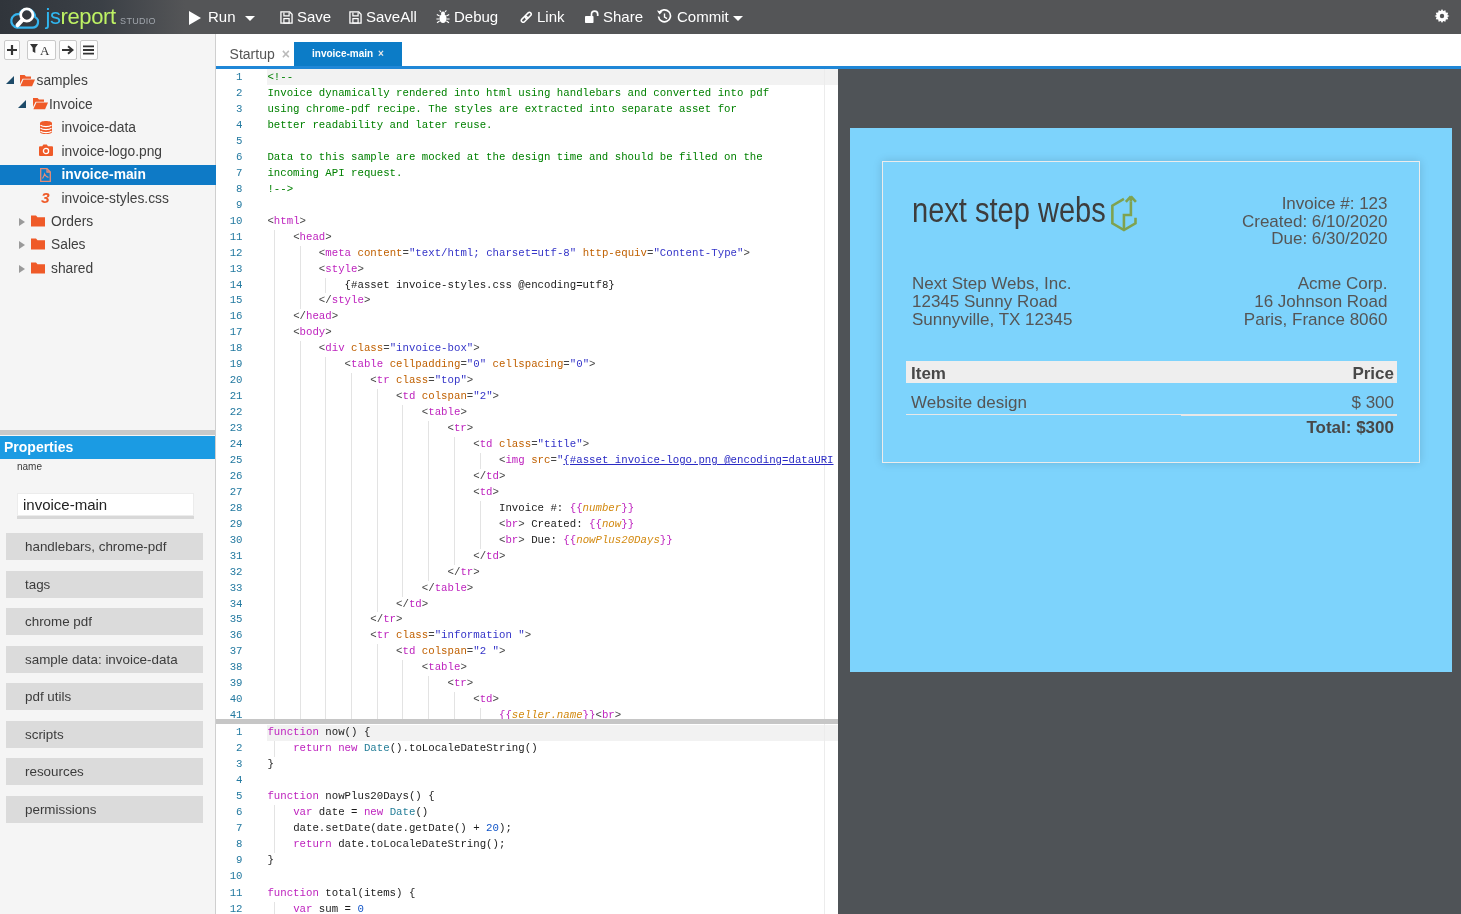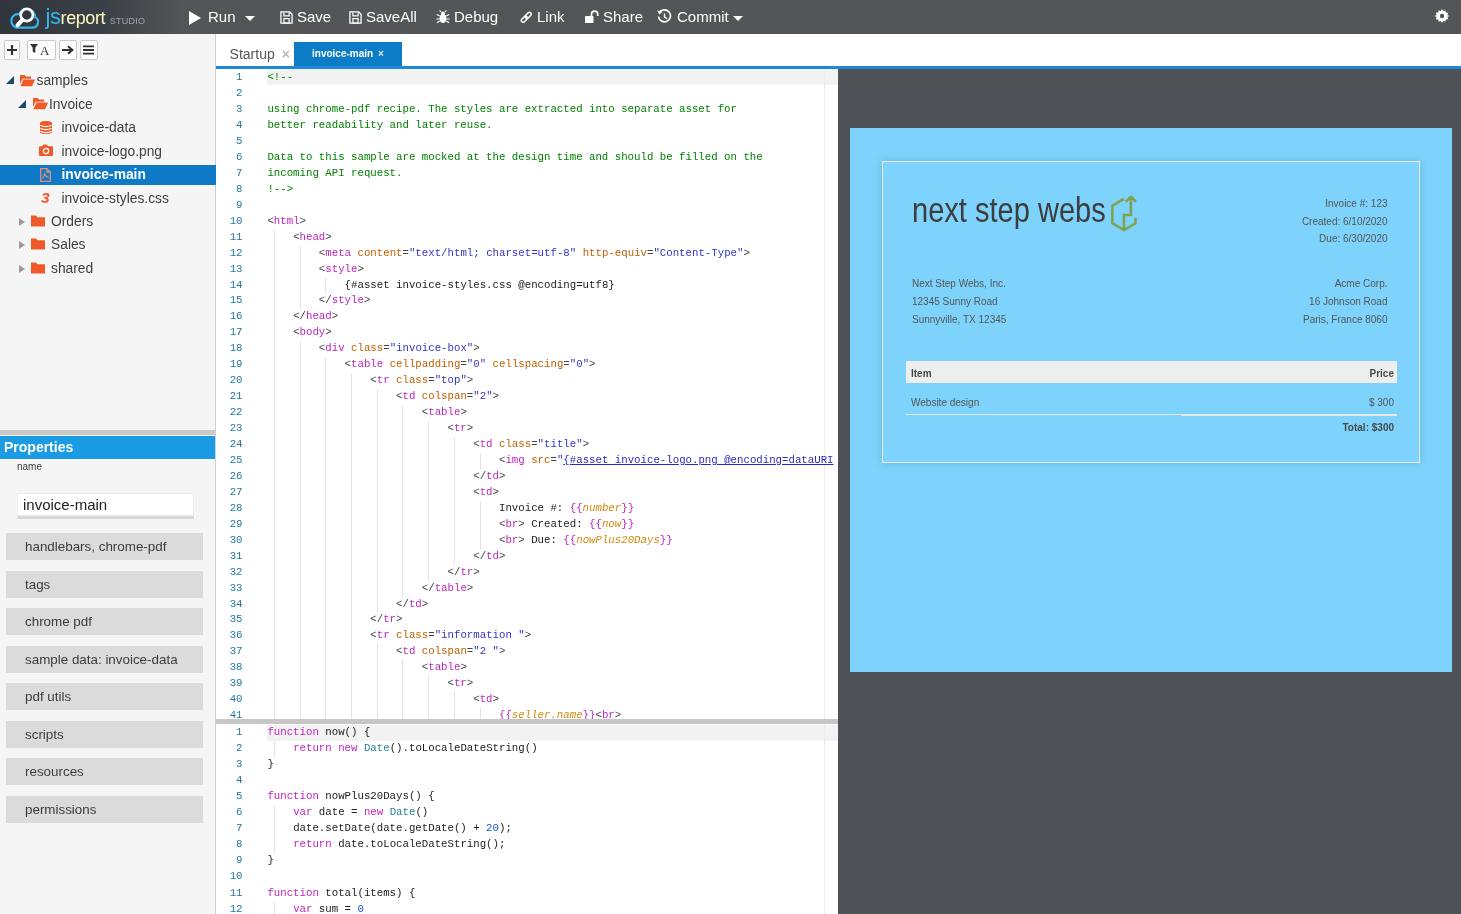--- a/index.html
+++ b/index.html
@@ -41,34 +41,34 @@
 .curline { position:absolute; left:51.4px; width:570.6px; height:15.925px; background:#f2f2f2; }
 .cm { color:#008000; } .mt { color:#be23be; } .tg { color:#be23be; }
 .at { color:#c06000; } .av { color:#3434c8; } .lk { color:#2a2ac4; text-decoration:underline; }
 .hb { color:#be23be; } .hv { color:#d2880e; font-style:italic; }
 .kw { color:#be23be; } .ty { color:#267f99; } .nu { color:#1155c8; } .pl { color:#1b1b1b; } .br { color:#444; }
 .ovl { position:absolute; top:0; width:1px; height:100%; background:#ececec; }
 
 #preview { position:absolute; left:838px; top:69.2px; width:623px; height:844.8px; background:#4f5357; }
 #paper { position:absolute; left:11.5px; top:59.3px; width:602px; height:544px; background:#7dd3fc; }
 #invbox { position:absolute; left:32.5px; top:32.5px; width:537.5px; height:302px; border:1px solid #ececec; box-shadow:0 0 9px rgba(0,0,0,0.14); }
-.inv { position:absolute; font-size:10px; color:#555; line-height:17.6px; }
+.inv { position:absolute; font-size:17px; color:#555; line-height:17.6px; }
 </style>
 </head>
 <body>
 
 <div id="topbar">
  <div id="logostrip"></div>
  <div id="brand">
   <svg width="32" height="26" viewBox="0 0 32 26" style="vertical-align:-7px">
     <path d="M8 22.6 H23.5 A5.6 5.6 0 0 0 26.2 12.1 A8.3 8.3 0 0 0 10.2 9.2 A5.9 5.9 0 0 0 8 22.6 z" fill="none" stroke="#35b4ee" stroke-width="2.2" stroke-linejoin="round"></path>
     <circle cx="17.8" cy="10" r="6.1" fill="none" stroke="#fff" stroke-width="2.7"></circle>
     <path d="M13.4 14.8 L8.6 20.2" stroke="#fff" stroke-width="4.2" stroke-linecap="round"></path>
   </svg>
-  <span style="font-size:22px;color:#30b5ee;letter-spacing:-0.4px">js</span><span style="font-size:18px;color:#fef9c3;letter-spacing:-0.4px">report</span>
+  <span style="font-size:22px;color:#30b5ee;letter-spacing:-0.4px">js</span><span style="font-size:22px;color:#bef264;letter-spacing:-0.4px">report</span>
   <span style="font-size:9px;color:#a0a5ac;letter-spacing:0.3px">STUDIO</span>
  </div>
  <div class="tbtn" style="left:189px"><span style="display:inline-block;width:0;height:0;border-top:7px solid transparent;border-bottom:7px solid transparent;border-left:12px solid #fff;vertical-align:-3px"></span><span style="margin-left:7px">Run</span><span style="display:inline-block;margin-left:9px;width:0;height:0;border-left:5px solid transparent;border-right:5px solid transparent;border-top:5px solid #fff;vertical-align:1px"></span></div>
  <div class="tbtn" style="left:280px"><svg width="13" height="13" viewBox="0 0 14 14">
         <path d="M1 1 h9.5 L13 3.5 V13 H1 z" fill="none" stroke="#fff" stroke-width="1.4"></path>
         <path d="M4.2 1.5 V5.2 H9.8 V1.5" fill="none" stroke="#fff" stroke-width="1.3"></path>
         <rect x="4.2" y="8.2" width="5.6" height="4.8" fill="none" stroke="#fff" stroke-width="1.3"></rect>
       </svg><span style="margin-left:4px">Save</span></div>
  <div class="tbtn" style="left:349px"><svg width="13" height="13" viewBox="0 0 14 14">
         <path d="M1 1 h9.5 L13 3.5 V13 H1 z" fill="none" stroke="#fff" stroke-width="1.4"></path>
@@ -198,20 +198,21 @@
 </div>
 <div id="bluebar"></div>
 
 <div id="edtop">
     <div class="eds">
 <div class="curline" style="top:0"></div>
 <div class="ovl" style="left:608px"></div>
 <div class="num" style="top:1.00px">1</div>
 <div class="code" style="top:1.00px"><span class="cm">&lt;!--</span></div>
 <div class="num" style="top:16.95px">2</div>
+<div class="code" style="top:16.95px"><span class="cm">Invoice dynamically rendered into html using handlebars and converted into pdf</span></div>
 <div class="num" style="top:32.90px">3</div>
 <div class="code" style="top:32.90px"><span class="cm">using chrome-pdf recipe. The styles are extracted into separate asset for</span></div>
 <div class="num" style="top:48.85px">4</div>
 <div class="code" style="top:48.85px"><span class="cm">better readability and later reuse.</span></div>
 <div class="num" style="top:64.80px">5</div>
 <div class="num" style="top:80.75px">6</div>
 <div class="code" style="top:80.75px"><span class="cm">Data to this sample are mocked at the design time and should be filled on the</span></div>
 <div class="num" style="top:96.70px">7</div>
 <div class="code" style="top:96.70px"><span class="cm">incoming API request.</span></div>
 <div class="num" style="top:112.65px">8</div>

